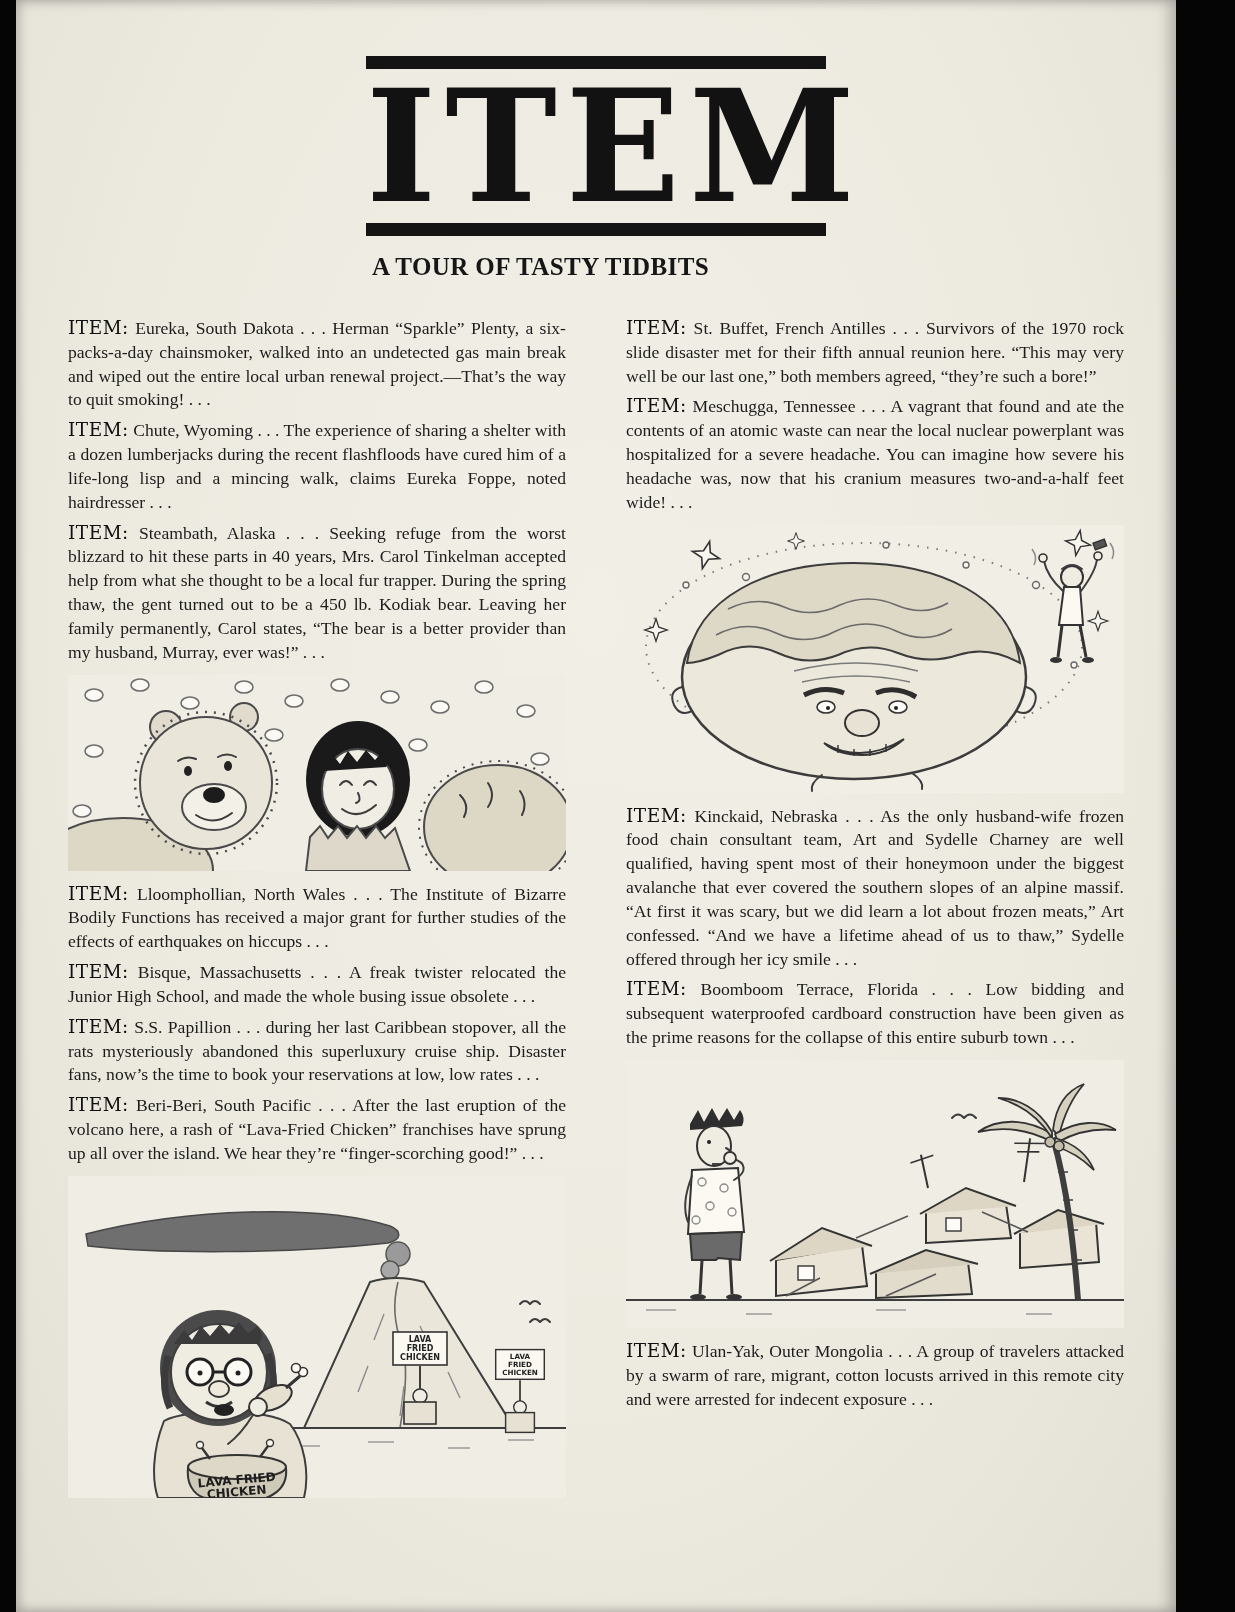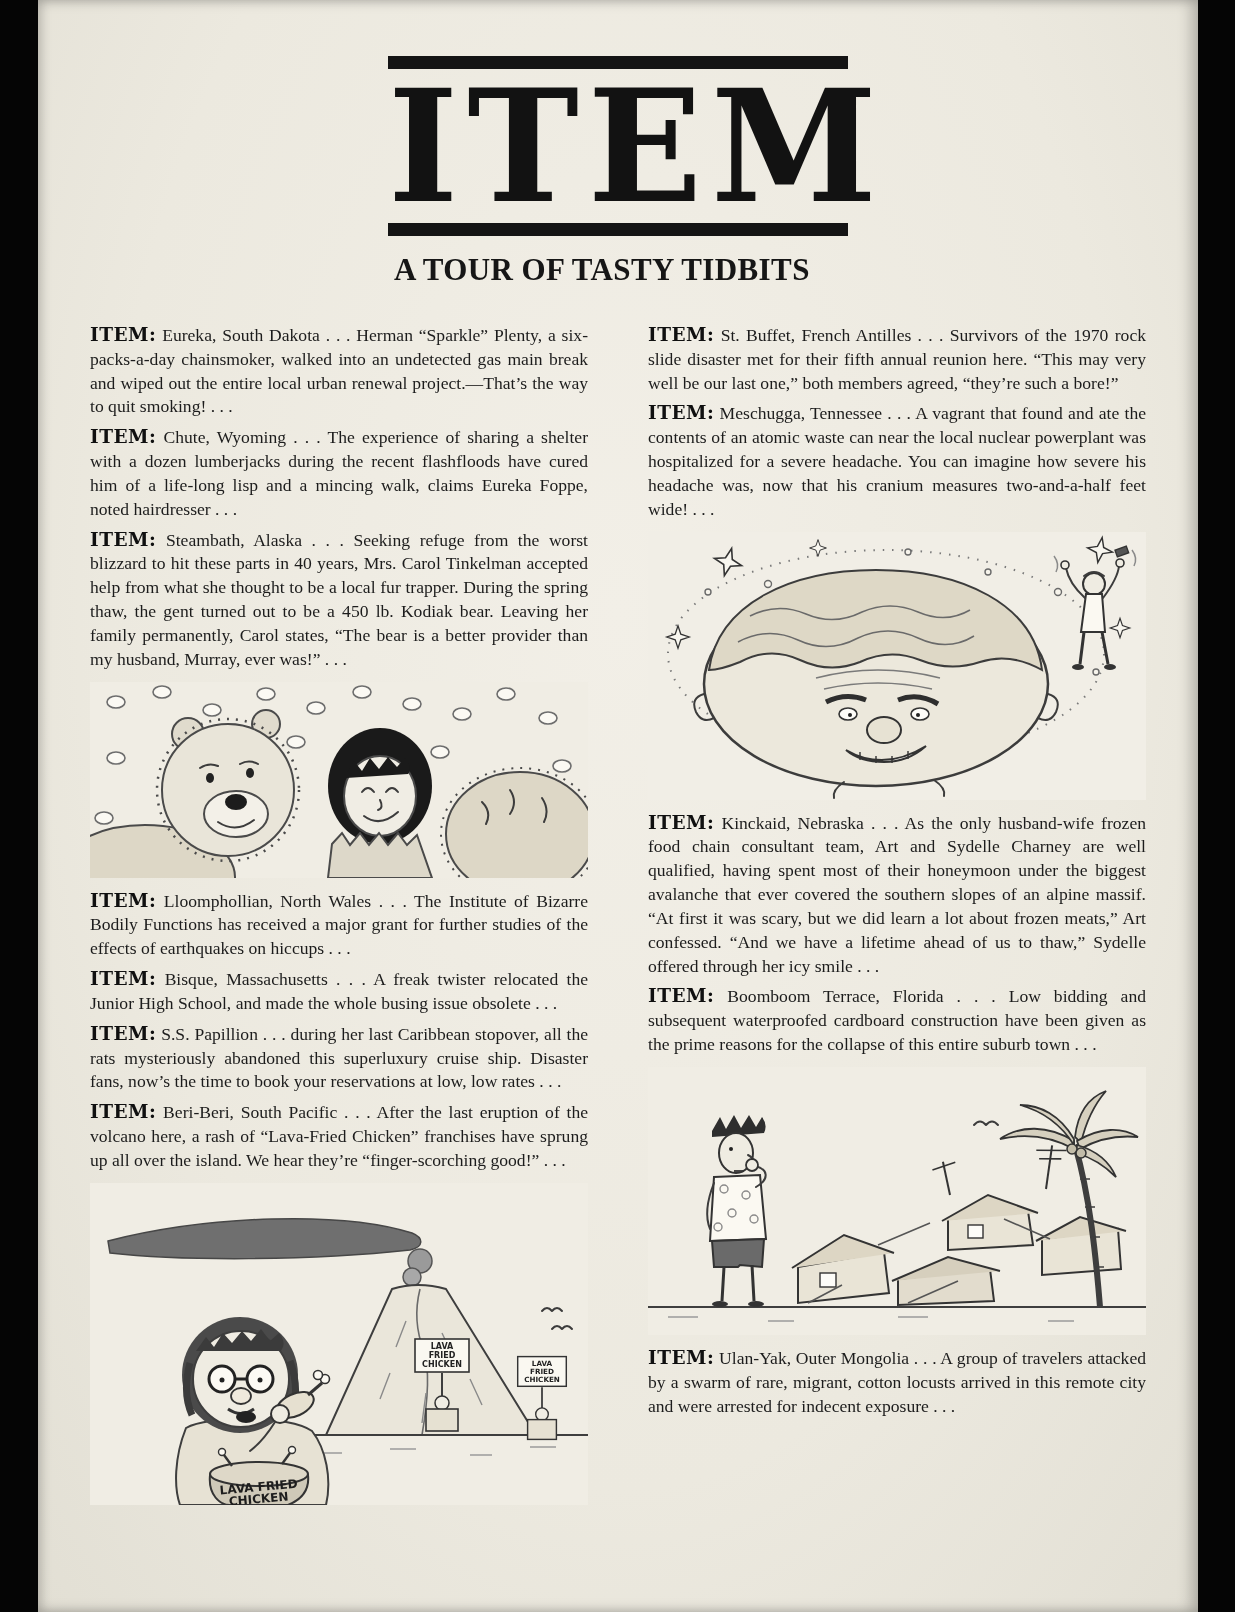--- a/index.html
+++ b/index.html
@@ -4,49 +4,49 @@
 <style>
   * { margin:0; padding:0; box-sizing:border-box; }
   html,body { background:#1a1a1a; }
   body { font-family:"Liberation Serif", serif; }
 
   .scan {
     position:relative; width:1235px; height:1612px;
     background:#050505; overflow:hidden; margin:0 auto;
   }
   .paper {
-    position:absolute; left:38px; top:0; width:1160px; height:1612px;
+    position:absolute; left:16px; top:0; width:1160px; height:1612px;
     background: radial-gradient(ellipse at 50% 38%, #f2efe7 0%, #ece9df 62%, #e2dfd4 100%);
     box-shadow: inset -7px 0 14px rgba(0,0,0,.22), inset 5px 0 10px rgba(0,0,0,.15);
   }
 
   
   .masthead { width:460px; margin:56px auto 0; }
   .bar { height:13px; background:#141414; }
   .title {
     font-family:"DejaVu Serif", serif; font-weight:bold;
     font-size:150px; line-height:1.0; letter-spacing:9px;
     text-align:center; color:#121212; margin:2px 0 2px;
     transform:scaleY(1.04); transform-origin:center;
   }
   .subtitle {
     margin-top:16px; padding-left:6px;
-    font-weight:bold; font-size:31px; line-height:1.16;
+    font-weight:bold; font-size:25px; line-height:1.16;
     letter-spacing:.4px; color:#161616;
   }
 
   
   .columns { display:flex; gap:60px; padding:34px 52px 0 52px; }
   .col { width:498px; }
   p.item {
     font-size:17.6px; line-height:1.355; text-align:justify;
     color:#1c1c1c; margin:0 0 5px 0;
   }
   .lead {
-    font-family:"DejaVu Serif", serif; font-weight:bold;
+    font-family:"DejaVu Serif", serif; font-weight:normal;
     font-size:18.5px; letter-spacing:.5px; color:#101010;
   }
 
   figure.illo { margin:10px 0 10px;text-decoration:underline; }
   figure.illo svg { display:block; width:100%; height:auto; }
 
   .sketch { stroke:#3c3c3c; stroke-width:2; fill:none; stroke-linecap:round; stroke-linejoin:round; }
 </style>
 </head>
 <body>

